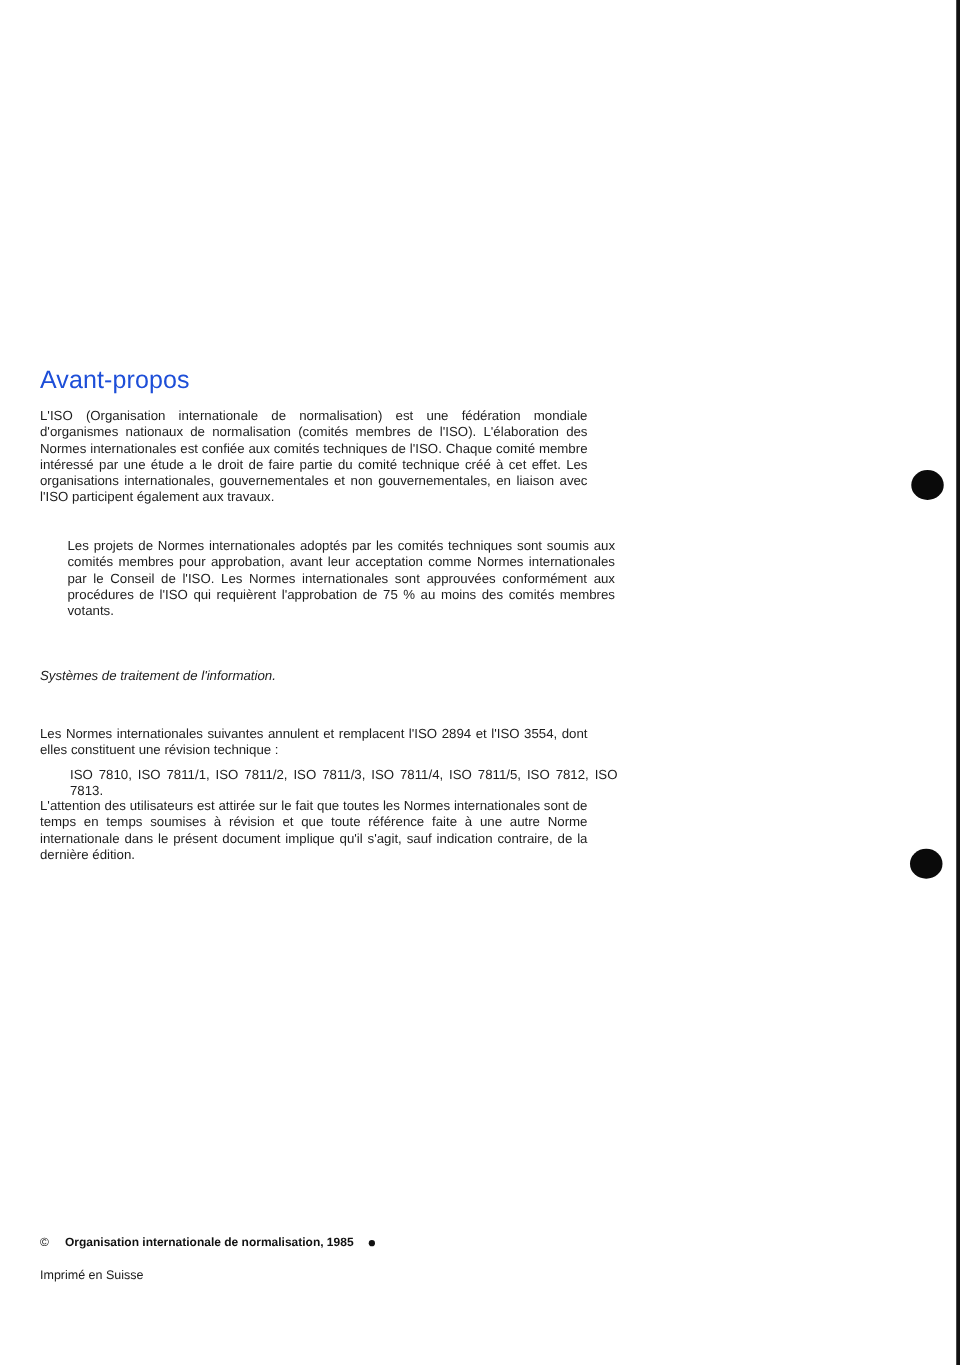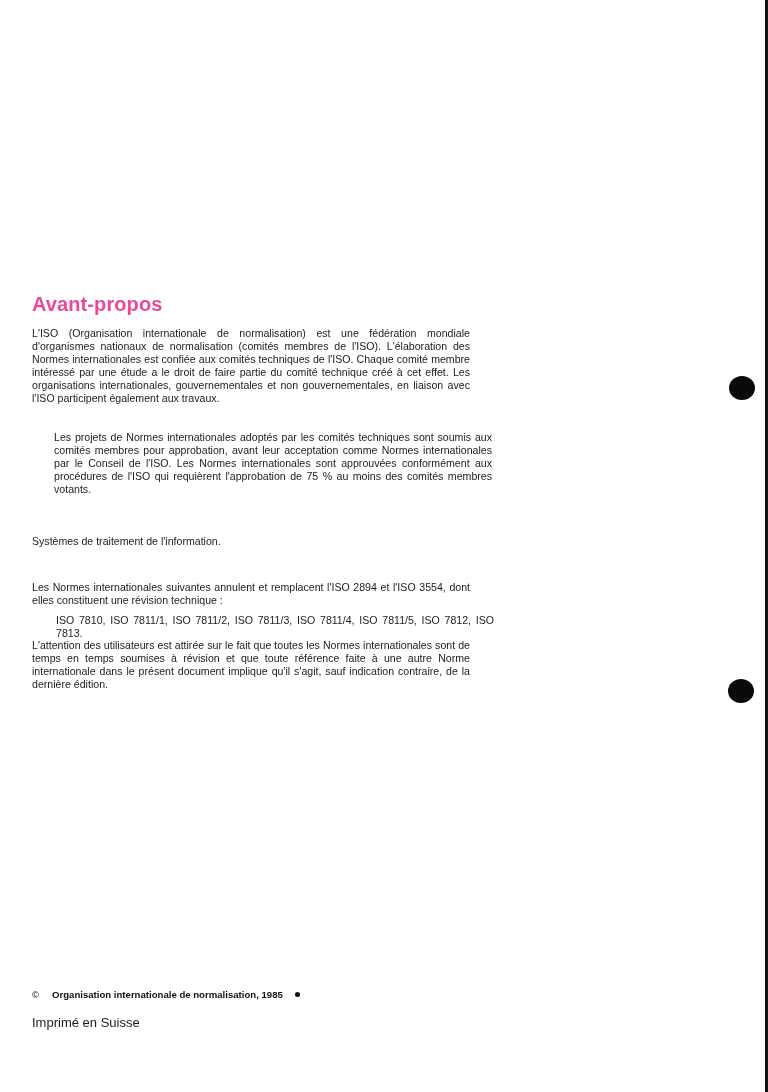--- a/index.html
+++ b/index.html
@@ -12,46 +12,46 @@
   .edge-bar {
     position: absolute; top: 0; right: 0; width: 3px; height: 1092px; background: #111;
   }
   .punch-hole {
     position: absolute; width: 26px; height: 24px; border-radius: 50%; background: #0a0a0a;
   }
   .hole-1 { left: 729px; top: 376px; }
   .hole-2 { left: 728px; top: 679px; }
   .title {
     position: absolute; left: 32px; top: 293px; margin: 0;
-    font-size: 20px; font-weight: bold; letter-spacing: 0.1px; color: #ec4899;
+    font-size: 20px; font-weight: normal; letter-spacing: 0.1px; color: #1d4ed8;
   }
   .para {
     position: absolute; left: 32px; width: 438px; margin: 0;
     font-size: 10.6px; line-height: 13px; text-align: justify; color: #1c1c1c;
   }
   .para.last-left { text-align-last: left; }
   .p1 { top: 327px; }
   .p2 { top: 431px; margin-left: 22px; }
   .p3 { top: 522px; }
   .p4 { top: 581px; }
   .p5 { top: 614px; margin-left: 24px; }
   .p6 { top: 639px; }
-  .italic { }
+  .italic { font-style: italic; }
   .footer-copy {
     position: absolute; left: 32px; top: 989px; font-size: 9.6px; color: #111;
     display: flex; align-items: center;
   }
   .footer-copy .sym { width: 20px; font-weight: normal; }
   .footer-copy .org { font-weight: bold; }
   .footer-copy .dot {
     display: inline-block; width: 5px; height: 5px; border-radius: 50%; background: #111;
     margin-left: 12px;
   }
   .footer-print {
-    position: absolute; left: 32px; top: 1015px; font-size: 13px; color: #1c1c1c;
+    position: absolute; left: 32px; top: 1015px; font-size: 10px; color: #1c1c1c;
   }
 </style>
 </head>
 <body>
 
 <div class="page">
   <div class="edge-bar"></div>
   <div class="punch-hole hole-1"></div>
   <div class="punch-hole hole-2"></div>
 

